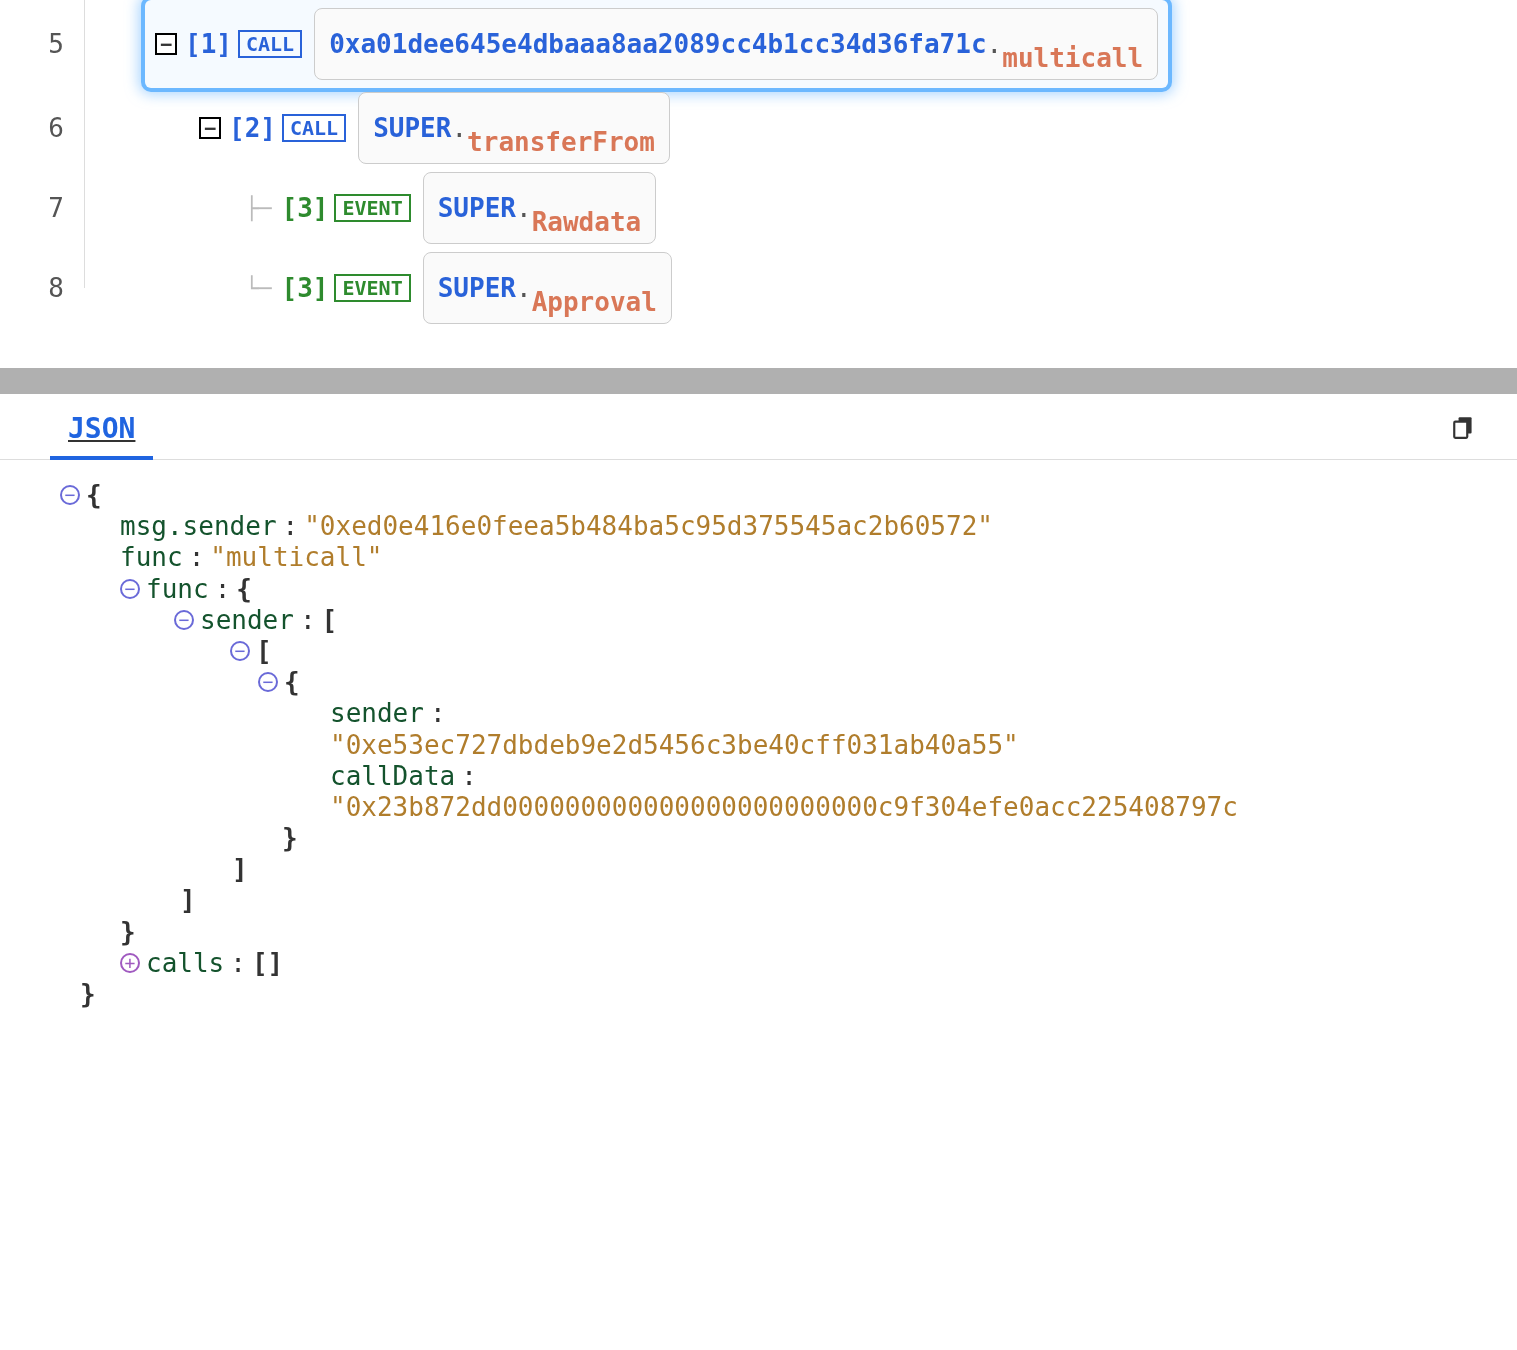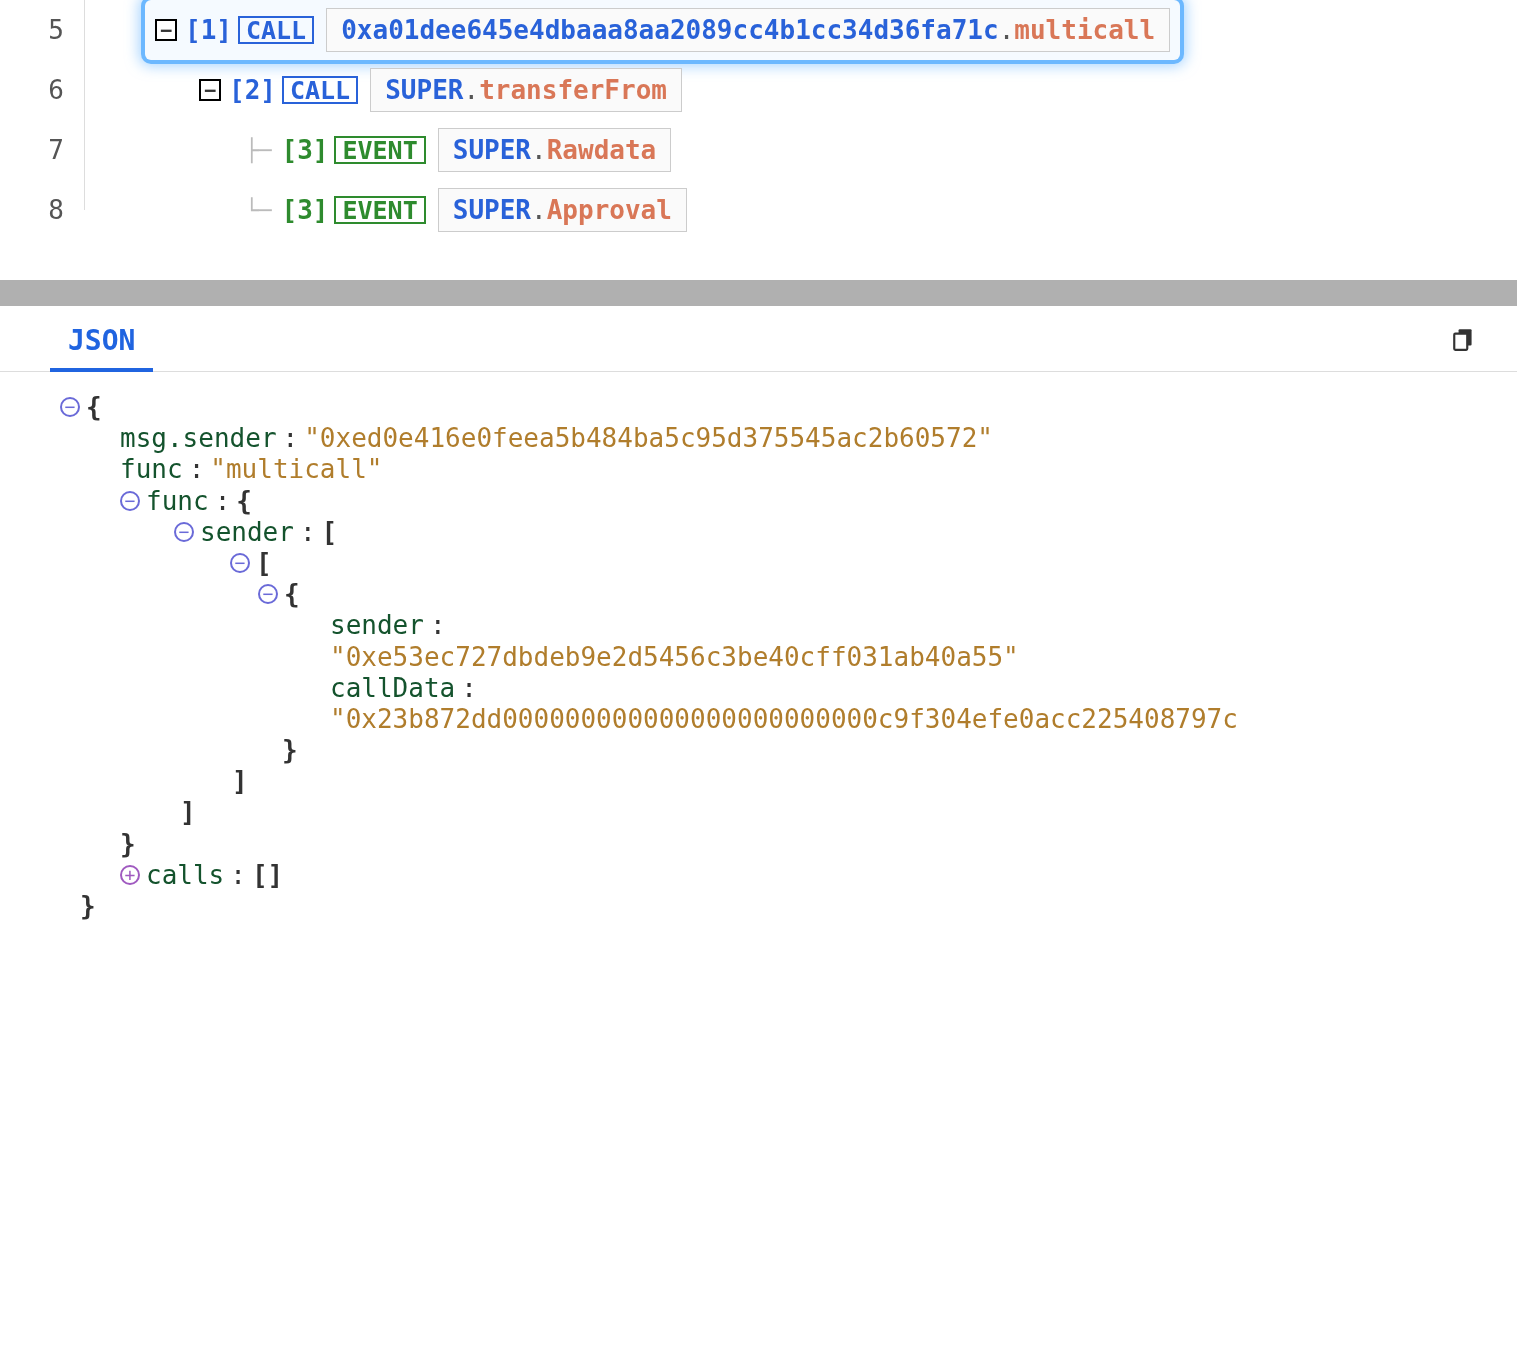--- a/index.html
+++ b/index.html
@@ -72,43 +72,43 @@
     font-weight: bold;
   }
   .depth {
     color: #2962d9;
     font-weight: bold;
     margin-right: 6px;
   }
   .depth.green { color: #2e8b2e; }
   .kind-badge {
     border: 2px solid;
-    font-size: 25px;
+    font-size: 20px;
     font-weight: bold;
     padding: 0 6px;
     margin-right: 12px;
     display: inline-flex;
     align-items: center;
     height: 28px;
   }
   .kind-call { color: #2962d9; border-color: #2962d9; }
   .kind-event { color: #2e8b2e; border-color: #2e8b2e; }
   .func-pill {
     border: 1px solid #ccc;
-    border-radius: 0;
+    border-radius: 8px;
     padding: 6px 14px;
     background: #fafafa;
     display: inline-flex;
     align-items: center;
     white-space: nowrap;
     overflow: hidden;
   }
   .contract-part { color: #2962d9; font-weight: 600; }
   .dot-part { color: #555; }
-  .method-part { color: #d97757; font-weight: 600; }
+  .method-part { color: #d97757; font-weight: 600; margin-top: 28px; }
   .row-highlight-wrap {
     display: inline-flex;
     align-items: center;
     padding: 4px 6px;
     border-radius: 6px;
   }
   .row-highlight-wrap.sel {
     box-shadow: 0 0 0 4px #6cb8ff, 0 0 14px 6px rgba(108,184,255,0.6);
     background: #f5faff;
     padding: 8px 10px;
@@ -119,20 +119,21 @@
     background: #b0b0b0;
     width: 100%;
   }
 
   .tabs {
     display: flex;
     align-items: center;
     border-bottom: 1px solid #ddd;
     padding: 0 40px;
     position: relative;
+    text-decoration: underline;
   }
   .tab {
     padding: 18px 28px 14px;
     font-size: 28px;
     font-weight: 600;
     color: #333;
     cursor: pointer;
     position: relative;
   }
   .tab.active {

